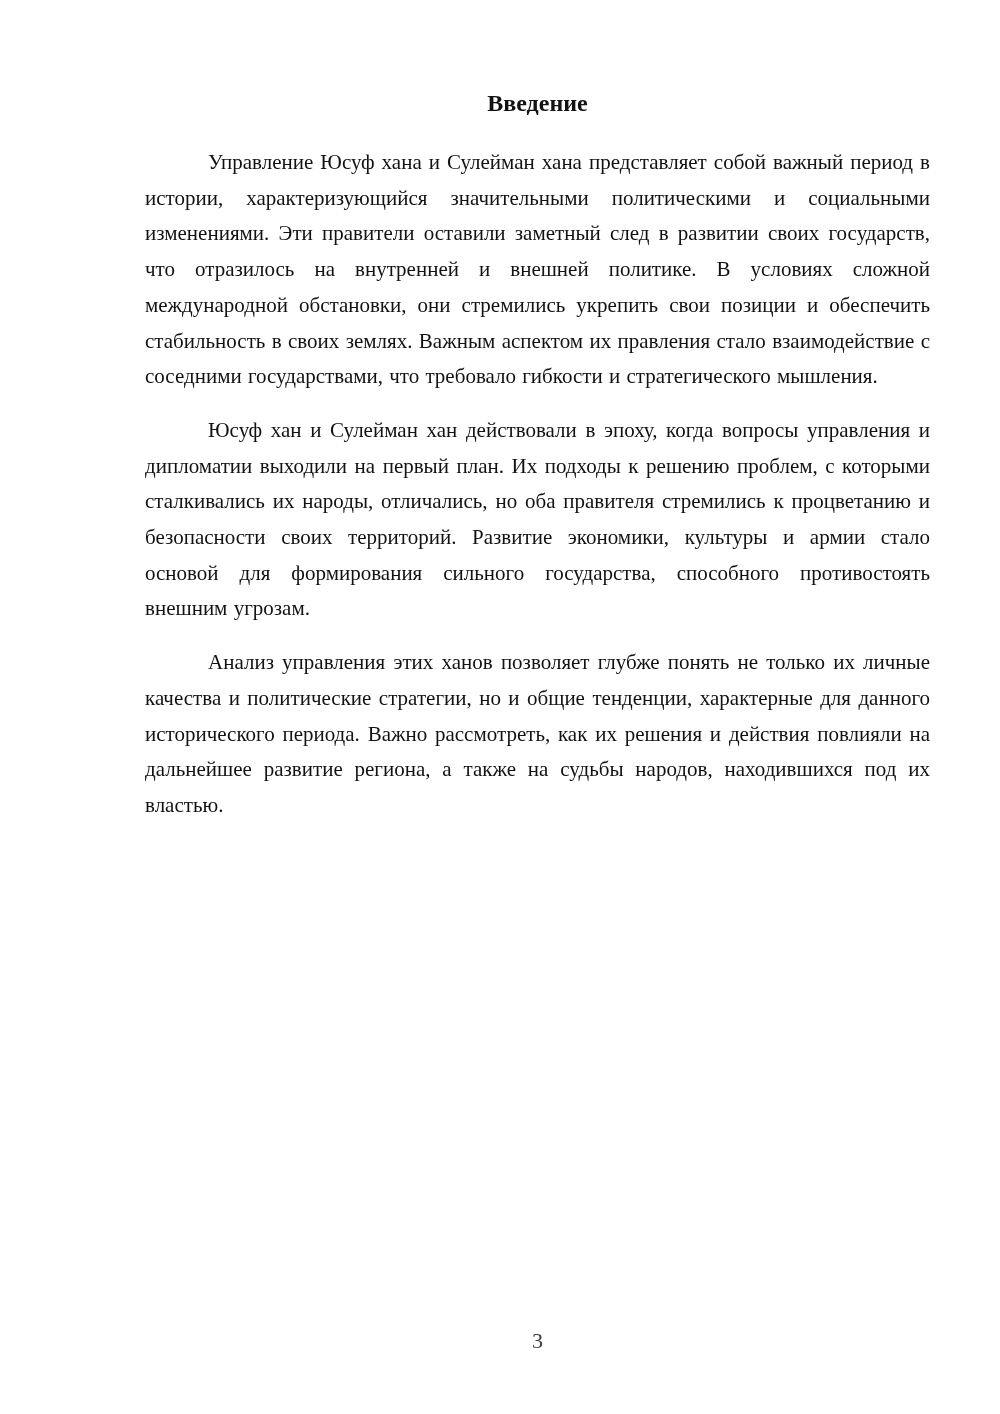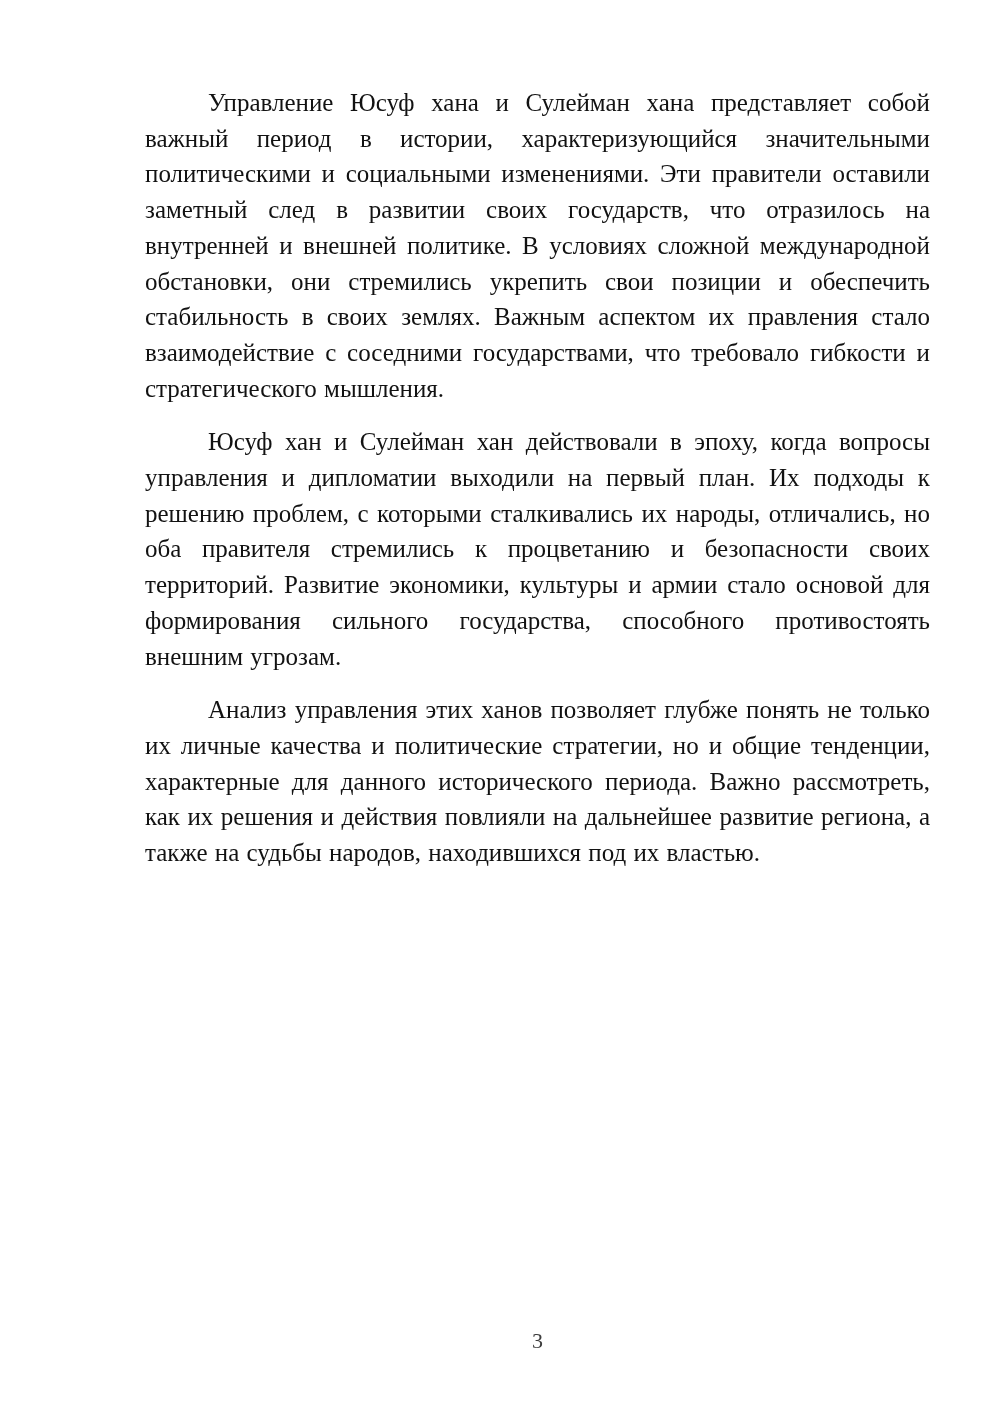--- a/index.html
+++ b/index.html
@@ -20,21 +20,21 @@
     overflow: hidden;
   }
   .doc-title {
     font-size: 24px;
     line-height: 36px;
     font-weight: bold;
     text-align: center;
     margin: 0 0 24px 0;
   }
   .doc-paragraph {
-    font-size: 25px;
+    font-size: 21px;
     line-height: 35.7px;
     text-align: justify;
     text-indent: 63px;
     margin: 0 0 18px 0;
     word-spacing: 1px;
   }
   .page-number {
     position: absolute;
     left: 145px;
     right: 70px;
@@ -42,20 +42,21 @@
     text-align: center;
     font-size: 22px;
     color: #3d3d3d;
   }
 </style>
 </head>
 <body>
 
 <div class="page">
 
+  <h1 class="doc-title">Введение</h1>
 
   <p class="doc-paragraph">Управление Юсуф хана и Сулейман хана представляет собой важный период в истории, характеризующийся значительными политическими и социальными изменениями. Эти правители оставили заметный след в развитии своих государств, что отразилось на внутренней и внешней политике. В условиях сложной международной обстановки, они стремились укрепить свои позиции и обеспечить стабильность в своих землях. Важным аспектом их правления стало взаимодействие с соседними государствами, что требовало гибкости и стратегического мышления.</p>
 
   <p class="doc-paragraph">Юсуф хан и Сулейман хан действовали в эпоху, когда вопросы управления и дипломатии выходили на первый план. Их подходы к решению проблем, с которыми сталкивались их народы, отличались, но оба правителя стремились к процветанию и безопасности своих территорий. Развитие экономики, культуры и армии стало основой для формирования сильного государства, способного противостоять внешним угрозам.</p>
 
   <p class="doc-paragraph">Анализ управления этих ханов позволяет глубже понять не только их личные качества и политические стратегии, но и общие тенденции, характерные для данного исторического периода. Важно рассмотреть, как их решения и действия повлияли на дальнейшее развитие региона, а также на судьбы народов, находившихся под их властью.</p>
 
   <div class="page-number">3</div>
 
 </div>

